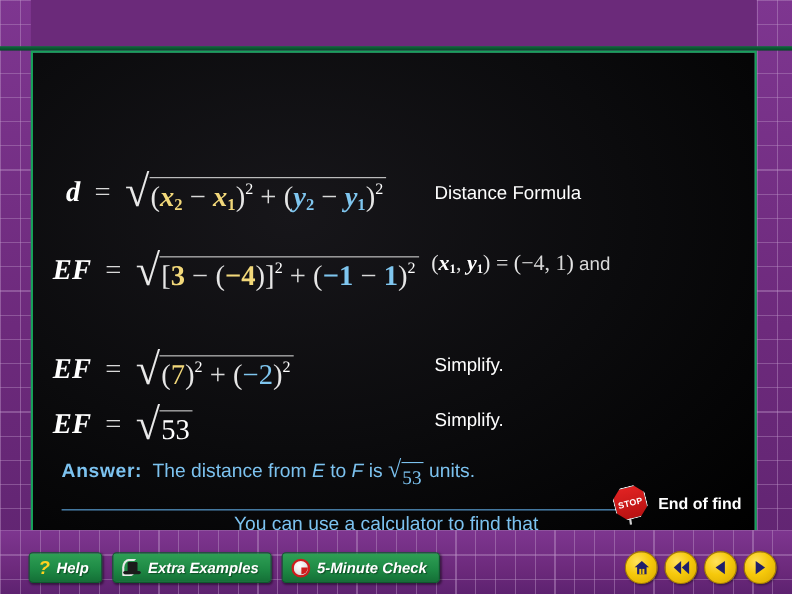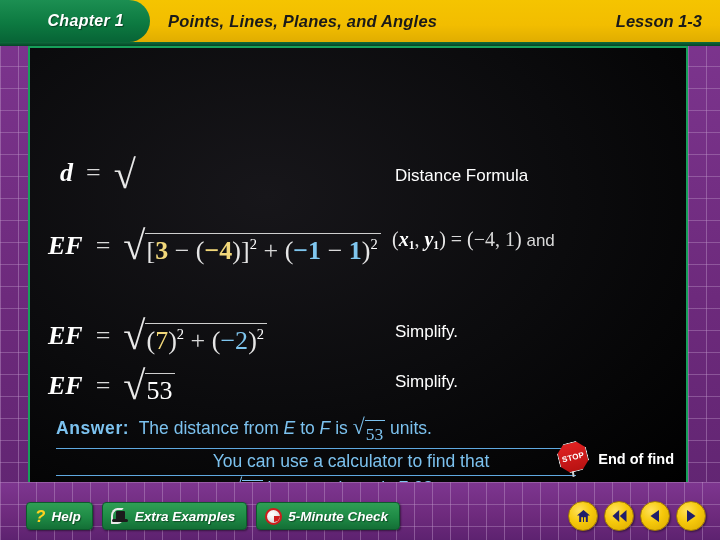--- a/index.html
+++ b/index.html
@@ -231,21 +231,21 @@
     position: absolute;
     left: 26px;
     top: 368px;
     width: 520px;
     color: #7cc2ef;
     font-size: 17.5px;
     line-height: 25px;
   }
   .answer-row {
     border-bottom: 1.5px solid #5fa9e0;
-    padding-bottom: 1px;
+    padding-bottom: 16px;
     white-space: nowrap;
   }
   .answer-row.r1 { text-align: left; }
   .answer-row.r2 { text-align: center; padding-left: 70px; }
   .answer-row.r3 { text-align: center; padding-left: 36px; }
   .answer-label { font-weight: bold; letter-spacing: 0.6px; }
   .answer-block .ital { font-style: italic; }
   .answer-block .rad-inline {
     display: inline-flex;
     align-items: flex-start;
@@ -412,38 +412,34 @@
   }
 </style>
 </head>
 <body>
 
 <div id="slide">
 
   <div class="side-border left"></div>
   <div class="side-border right"></div>
 
-  <div class="header">
-    <div class="chapter-tab">
-      <span class="chapter-tab-label">Chapter 1</span>
-    </div>
-    <div class="header-title">Points, Lines, Planes, and Angles</div>
-    <div class="header-lesson">Lesson 1-3</div>
-  </div>
   <div class="header-underline"></div>
 
   <div class="stage">
 
 
 
     <div class="mathline" style="left:30px; top:110px; font-size:26px;">
       <span class="var">d</span>
       <span class="op">&nbsp;=&nbsp;</span>
       <span class="radical">
         <span class="sign">√</span>
+        <span class="rad-body">
+          <span class="paren">(</span><span class="var gold">x<sub>2</sub></span><span class="op"> − </span><span class="var gold">x<sub>1</sub></span><span class="paren">)</span><sup>2</sup><span class="op"> + </span><span class="paren">(</span><span class="var cyan">y<sub>2</sub></span><span class="op"> − </span><span class="var cyan">y<sub>1</sub></span><span class="paren">)</span><sup>2</sup>
+        </span>
       </span>
     </div>
 
     <div class="mathline" style="left:18px; top:182px; font-size:26px;">
       <span class="var">EF</span>
       <span class="op">&nbsp;=&nbsp;</span>
       <span class="radical">
         <span class="sign">√</span>
         <span class="rad-body">
           <span class="paren">[</span><span class="var gold" style="font-style:normal">3</span><span class="op"> − </span><span class="paren">(</span><span class="var gold" style="font-style:normal">−4</span><span class="paren">)</span><span class="paren">]</span><sup>2</sup><span class="op"> + </span><span class="paren">(</span><span class="var cyan" style="font-style:normal">−1</span><span class="op"> − </span><span class="var cyan" style="font-style:normal">1</span><span class="paren">)</span><sup>2</sup>

